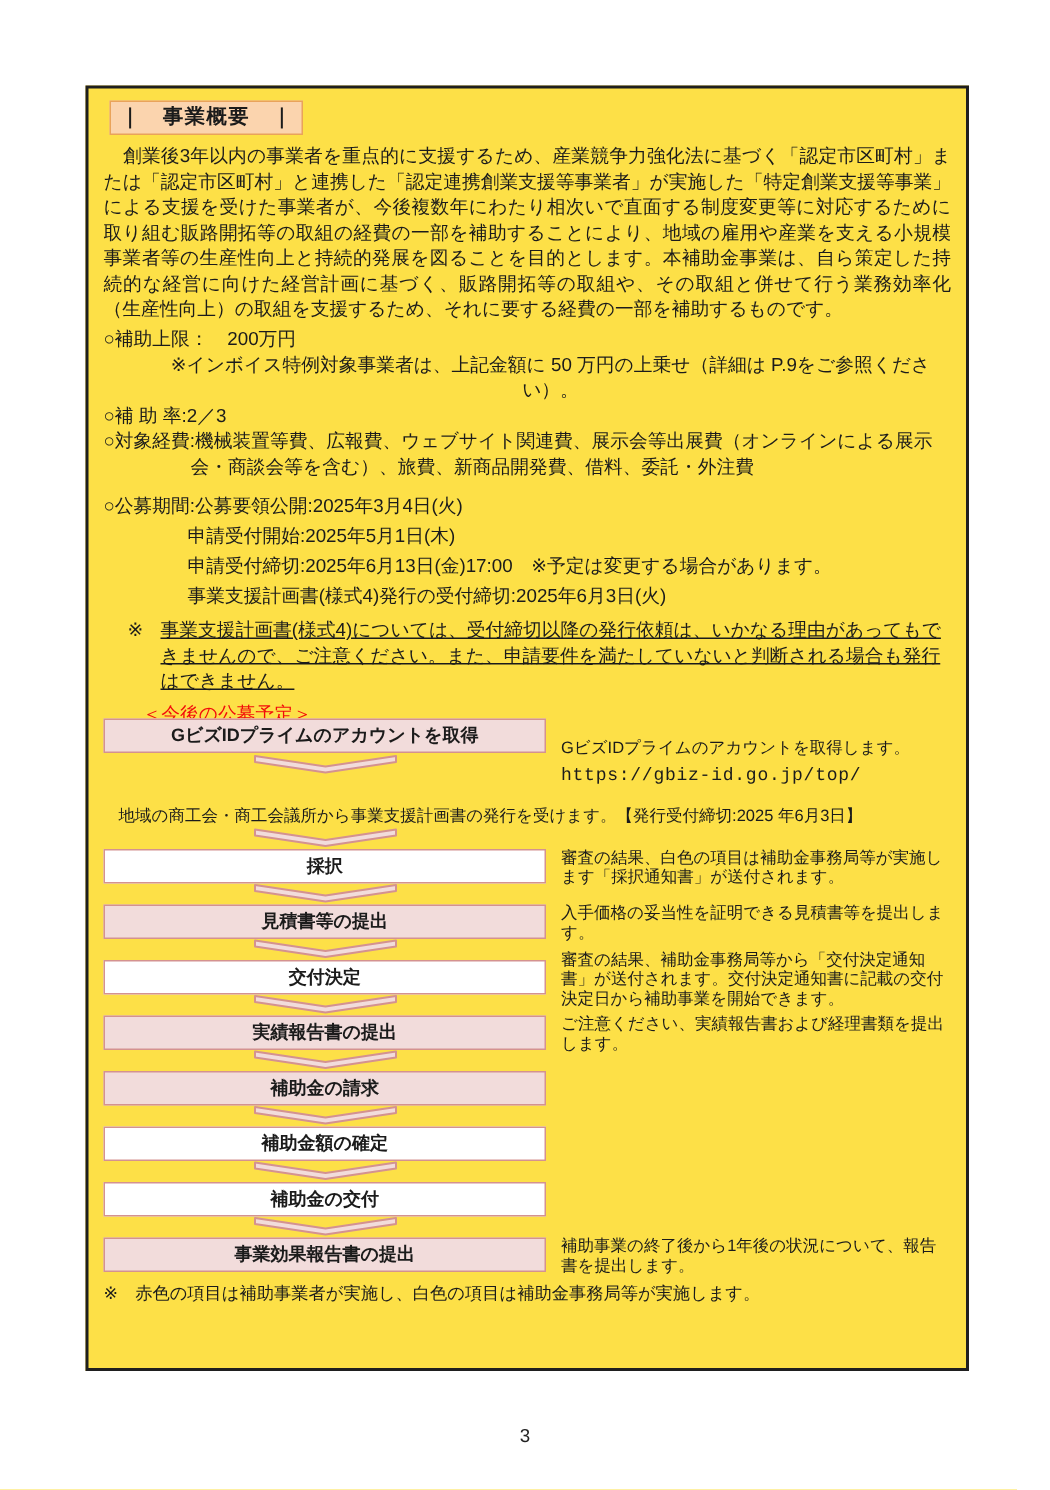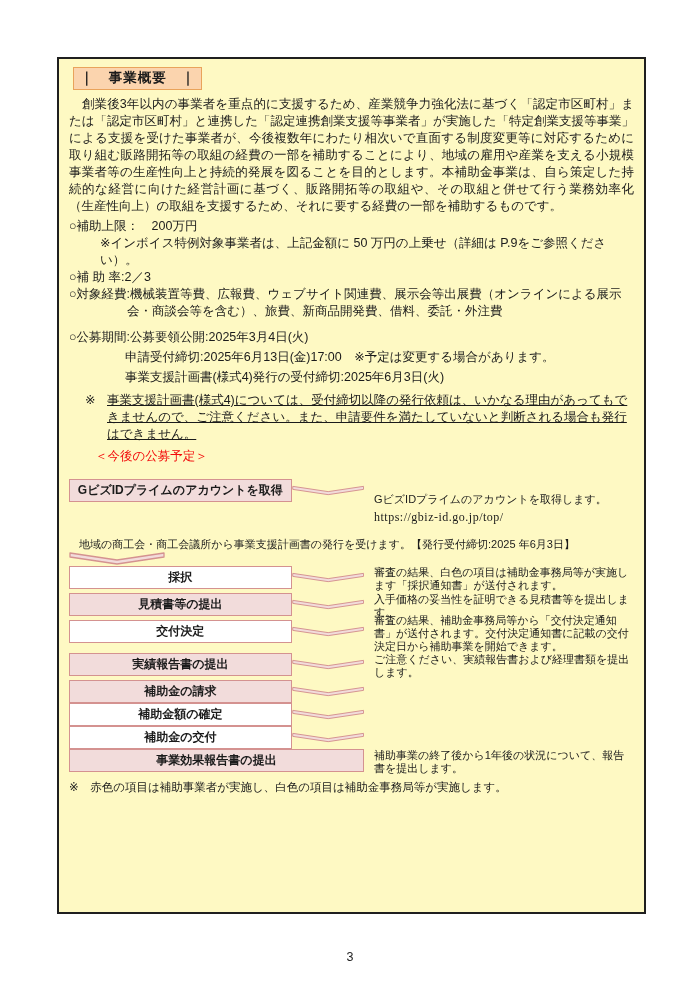--- a/index.html
+++ b/index.html
@@ -3,64 +3,64 @@
 <meta charset="utf-8">
 <style>
   html,body{margin:0;padding:0;}
   body{
     width:700px;height:993px;position:relative;background:#ffffff;
     font-family:"Liberation Sans","DejaVu Sans",sans-serif;
     color:#1b1b1b;-webkit-font-smoothing:antialiased;
   }
   .sheet{
     position:absolute;left:57px;top:57px;width:589px;height:857px;
-    box-sizing:border-box;border:2px solid #1f1f1f;background:#fef9c3;
+    box-sizing:border-box;border:2px solid #1f1f1f;background:#fde047;
     padding:6px 10px 8px 10px;overflow:hidden;
   }
   .upper{height:414px;overflow:hidden;position:relative;}
   .section-heading{
     display:inline-block;margin:2px 0 6px 4px;padding:1px 6px 2px 6px;
     background:#FBD4AE;border:1px solid #E9A35B;
     font-size:13.5px;font-weight:bold;letter-spacing:1px;
   }
   .para{
     margin:0 0 3px 0;font-size:12.5px;line-height:17px;text-align:justify;
     text-indent:13px;
   }
   .line{font-size:12.5px;line-height:17px;}
-  .indent-invoice{padding-left:31px;}
+  .indent-invoice{padding-left:31px;text-align:center;}
   .hang{padding-left:58px;text-indent:-58px;}
   .gap-top{margin-top:9px;}
   .sub{padding-left:56px;margin-top:3px;}
   .caution{
     margin-top:6px;position:relative;padding-left:38px;
     font-size:12.5px;line-height:17px;
   }
   .caution .marker{position:absolute;left:16px;top:0;}
   .caution .caution-text{text-decoration:underline;}
   .red{color:#F20B0B;}
   .future-heading{margin-top:5px;padding-left:26px;}
   .flow-section{position:absolute;left:10px;right:10px;top:420px;}
   .flow-row{display:flex;align-items:flex-start;}
-  .flow-left{width:295px;flex:none;display:flex;flex-direction:row;align-items:center;}
+  .flow-left{width:295px;flex:none;display:flex;flex-direction:column;align-items:center;}
   .flow-box{
     width:295px;height:23px;box-sizing:border-box;
     border:1.5px solid #D49290;display:flex;align-items:center;justify-content:center;
     font-size:12px;font-weight:bold;white-space:nowrap;overflow:hidden;
   }
   .flow-box.pink{background:#F2DCDB;}
   .flow-box.white{background:#ffffff;}
   .flow-arrow{display:block;margin:0.5px 0;height:13px;}
   .flow-note{
     flex:1;padding-left:10px;font-size:11px;line-height:13.5px;
     white-space:pre-line;
   }
   .note-tight{margin-top:-6px;line-height:13px;}
   .url-line{
-    font-family:Liberation Serif, serif;
+    font-family:Liberation Mono, monospace;
     font-size:12px;margin-top:5px;letter-spacing:0.5px;color:#1b1b1b;
   }
   .legend{margin-top:4px;font-size:11.5px;line-height:15px;}
   .page-number{
     position:absolute;left:0;right:0;top:950px;text-align:center;
     font-size:12.5px;color:#222;
   }
 </style>
 </head>
 <body>
@@ -73,20 +73,21 @@
     </div>
 
     <p class="para">創業後3年以内の事業者を重点的に支援するため、産業競争力強化法に基づく「認定市区町村」または「認定市区町村」と連携した「認定連携創業支援等事業者」が実施した「特定創業支援等事業」による支援を受けた事業者が、今後複数年にわたり相次いで直面する制度変更等に対応するために取り組む販路開拓等の取組の経費の一部を補助することにより、地域の雇用や産業を支える小規模事業者等の生産性向上と持続的発展を図ることを目的とします。本補助金事業は、自ら策定した持続的な経営に向けた経営計画に基づく、販路開拓等の取組や、その取組と併せて行う業務効率化（生産性向上）の取組を支援するため、それに要する経費の一部を補助するものです。</p>
 
     <div class="line">○補助上限：　200万円</div>
     <div class="line indent-invoice">※インボイス特例対象事業者は、上記金額に 50 万円の上乗せ（詳細は P.9をご参照ください）。</div>
     <div class="line">○補 助 率:2／3</div>
     <div class="line hang">○対象経費:機械装置等費、広報費、ウェブサイト関連費、展示会等出展費（オンラインによる展示会・商談会等を含む）、旅費、新商品開発費、借料、委託・外注費</div>
 
     <div class="line gap-top">○公募期間:公募要領公開:2025年3月4日(火)</div>
+    <div class="line sub">申請受付開始:2025年5月1日(木)</div>
     <div class="line sub">申請受付締切:2025年6月13日(金)17:00　※予定は変更する場合があります。</div>
     <div class="line sub">事業支援計画書(様式4)発行の受付締切:2025年6月3日(火)</div>
 
     <div class="caution">
       <span class="marker">※</span>
       <span class="caution-text">事業支援計画書(様式4)については、受付締切以降の発行依頼は、いかなる理由があってもできませんので、ご注意ください。また、申請要件を満たしていないと判断される場合も発行はできません。</span>
     </div>
 
     <div class="line red future-heading">＜今後の公募予定＞</div>
     

